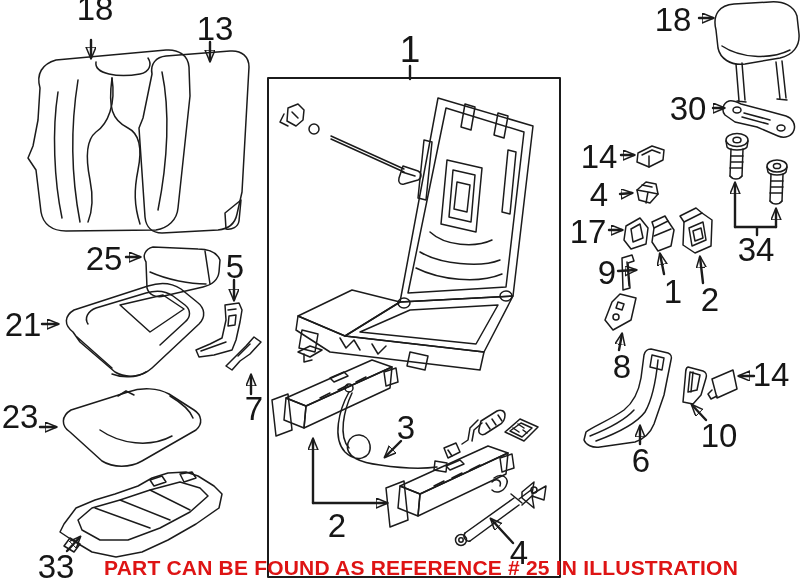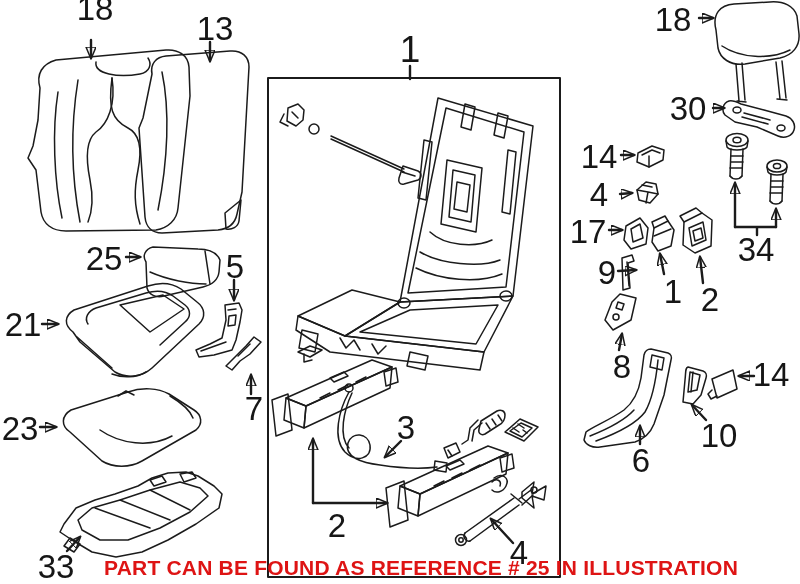--- a/index.html
+++ b/index.html
@@ -305,19 +305,19 @@
   <div class="callout" style="left:599px;top:194px">4</div>
   <div class="callout" style="left:588px;top:231px">17</div>
   <div class="callout" style="left:673px;top:291px">1</div>
   <div class="callout" style="left:710px;top:299px">2</div>
   <div class="callout" style="left:215px;top:28px">13</div>
   <div class="callout" style="left:95px;top:8px">18</div>
   <div class="callout" style="left:673px;top:19px">18</div>
   <div class="callout" style="left:688px;top:108px">30</div>
   <div class="callout" style="left:756px;top:249px">34</div>
   <div class="callout" style="left:56px;top:566px">33</div>
-  <div class="callout" style="left:20px;top:428px">23</div>
+  <div class="callout" style="left:20px;top:416px">23</div>
   <div class="callout" style="left:23px;top:324px">21</div>
   <div class="callout" style="left:104px;top:258px">25</div>
 
   <div class="note">PART CAN BE FOUND AS REFERENCE # 25 IN ILLUSTRATION</div>
 
 </div>
 
 </body></html>

